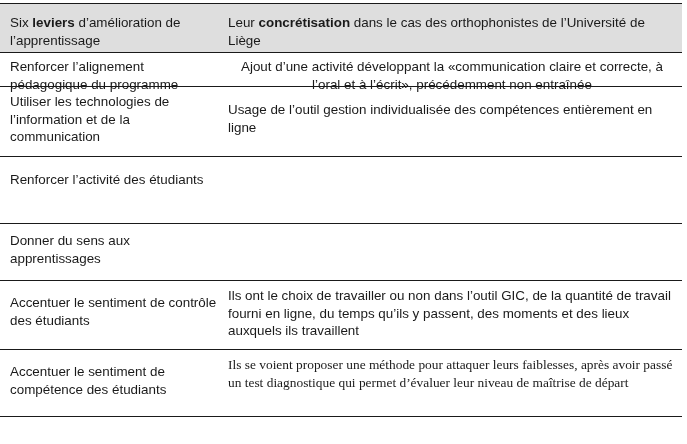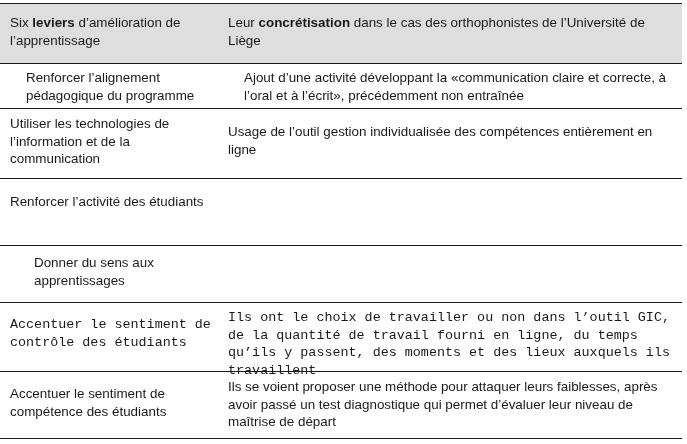--- a/index.html
+++ b/index.html
@@ -10,49 +10,49 @@
     .row.header { background: #dedede; border-top: 1.5px solid #1a1a1a; }
     .cell { font-size: 13.4px; line-height: 17.5px; box-sizing: border-box; }
     .c1 { width: 218px; padding-left: 10px; }
     .c2 { flex: 1; padding-left: 10px; padding-right: 6px; }
     b { font-weight: bold; }
   </style>
 </head>
 <body>
 
 <div class="tbl">
-  <div class="row header" style="height:61px;">
+  <div class="row header" style="height:50px;">
     <div class="cell c1" style="padding-top:10px;">
       <span>Six </span><b>leviers</b><span> d’amélioration de l’apprentissage</span>
     </div>
     <div class="cell c2" style="padding-top:10px;">
       <span>Leur </span><b>concrétisation</b><span> dans le cas des orthophonistes de l’Université de Liège</span>
     </div>
   </div>
 
-  <div class="row" style="height:45px;padding-left:16px;">
+  <div class="row" style="height:34px;">
     <div class="cell c1" style="padding-top:5px;">Renforcer l’alignement pédagogique du programme</div>
-    <div class="cell c2" style="padding-top:5px;">Ajout d’une activité développant la «communication claire et correcte, à l’oral et à l’écrit», précédemment non entraînée</div>
+    <div class="cell c2" style="padding-top:5px;text-align:center;">Ajout d’une activité développant la «communication claire et correcte, à l’oral et à l’écrit», précédemment non entraînée</div>
   </div>
 
   <div class="row" style="height:70px;">
     <div class="cell c1" style="padding-top:6px;">Utiliser les technologies de l’information et de la communication</div>
     <div class="cell c2" style="padding-top:14px;">Usage de l’outil gestion individualisée des compétences entièrement en ligne</div>
   </div>
 
   <div class="row" style="height:67px;">
     <div class="cell c1" style="padding-top:14px;">Renforcer l’activité des étudiants</div>
   </div>
 
   <div class="row" style="height:57px;">
-    <div class="cell c1" style="padding-top:8px;margin-left:24px;">Donner du sens aux apprentissages</div>
+    <div class="cell c1" style="padding-top:8px;">Donner du sens aux apprentissages</div>
   </div>
 
-  <div class="row" style="height:69px;font-family:Liberation Mono, monospace;">
+  <div class="row" style="height:69px;">
     <div class="cell c1" style="padding-top:13px;">Accentuer le sentiment de contrôle des étudiants</div>
     <div class="cell c2" style="padding-top:6px;">Ils ont le choix de travailler ou non dans l’outil GIC, de la quantité de travail fourni en ligne, du temps qu’ils y passent, des moments et des lieux auxquels ils travaillent</div>
   </div>
 
   <div class="row" style="height:67px;">
     <div class="cell c1" style="padding-top:13px;">Accentuer le sentiment de compétence des étudiants</div>
-    <div class="cell c2" style="padding-top:6px;">Ils se voient proposer une méthode pour attaquer leurs faiblesses, après avoir passé un test diagnostique qui permet d’évaluer leur niveau de maîtrise de départ</div>
+    <div class="cell c2" style="padding-top:6px;font-family:Liberation Serif, serif;">Ils se voient proposer une méthode pour attaquer leurs faiblesses, après avoir passé un test diagnostique qui permet d’évaluer leur niveau de maîtrise de départ</div>
   </div>
 </div>
 
 </body></html>

